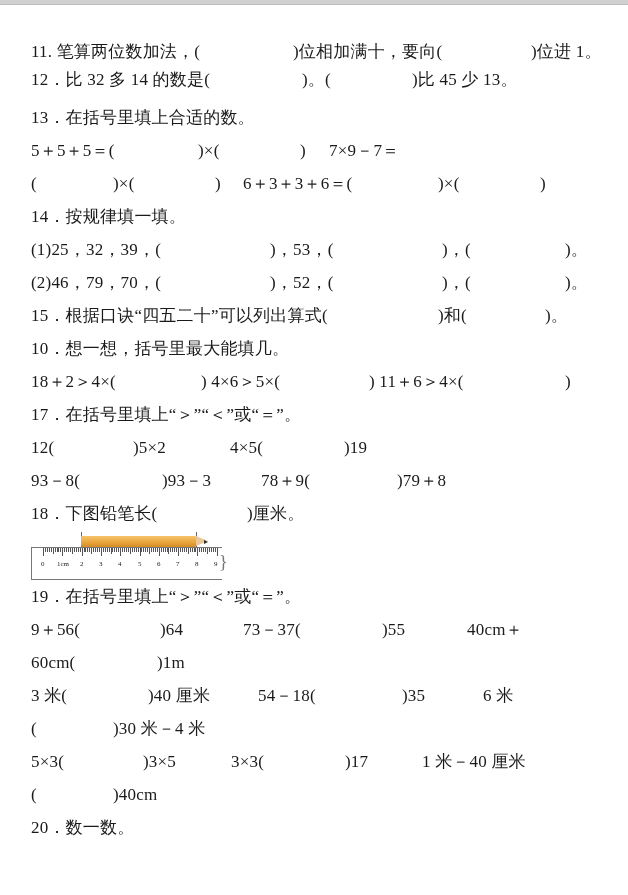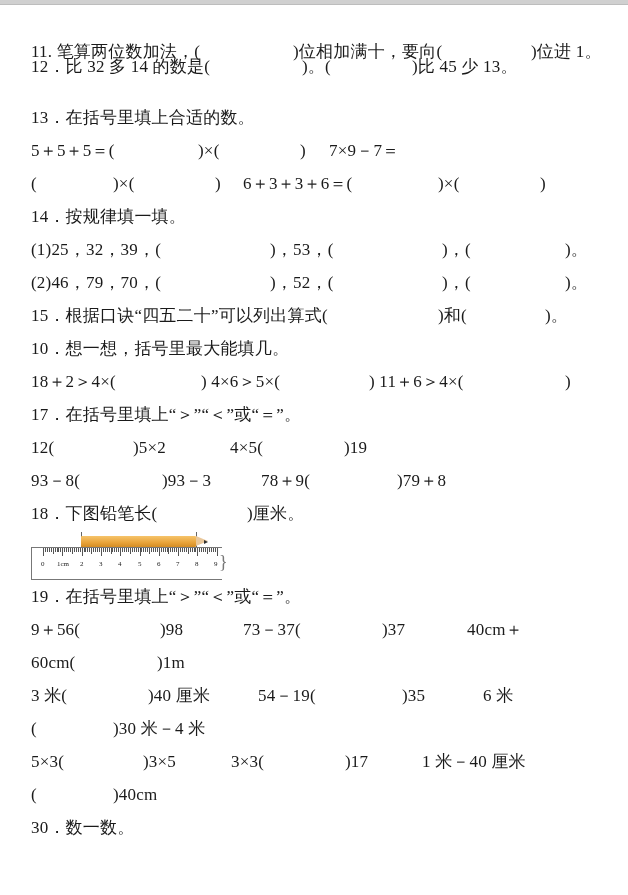--- a/index.html
+++ b/index.html
@@ -27,21 +27,21 @@
 <body>
 
 <div class="topbar"></div>
 
 <div class="line" style="top:41px">
   <span class="seg" style="left:0">11. 笔算两位数加法，(</span>
   <span class="seg" style="left:262px">)位相加满十，要向(</span>
   <span class="seg" style="left:500px">)位进 1。</span>
 </div>
 
-<div class="line" style="top:56px">
+<div class="line" style="top:69px">
   <span class="seg" style="left:0">12．比 32 多 14 的数是(</span>
   <span class="seg" style="left:271px">)。(</span>
   <span class="seg" style="left:381px">)比 45 少 13。</span>
 </div>
 
 <div class="line" style="top:107px">
   <span class="seg" style="left:0">13．在括号里填上合适的数。</span>
 </div>
 <div class="line" style="top:140px">
   <span class="seg" style="left:0">5＋5＋5＝(</span>
@@ -223,47 +223,47 @@
     <span class="ruler-num" style="left:182px">9</span>
   </div>
   <div class="ruler-end">}</div>
 </div>
 
 <div class="line" style="top:586px">
   <span class="seg" style="left:0">19．在括号里填上“＞”“＜”或“＝”。</span>
 </div>
 <div class="line" style="top:619px">
   <span class="seg" style="left:0">9＋56(</span>
-  <span class="seg" style="left:129px">)98</span>
+  <span class="seg" style="left:129px">)64</span>
   <span class="seg" style="left:212px">73－37(</span>
-  <span class="seg" style="left:351px">)37</span>
+  <span class="seg" style="left:351px">)55</span>
   <span class="seg" style="left:436px">40cm＋</span>
 </div>
 <div class="line" style="top:652px">
   <span class="seg" style="left:0">60cm(</span>
   <span class="seg" style="left:126px">)1m</span>
 </div>
 <div class="line" style="top:685px">
   <span class="seg" style="left:0">3 米(</span>
   <span class="seg" style="left:117px">)40 厘米</span>
-  <span class="seg" style="left:227px">54－19(</span>
+  <span class="seg" style="left:227px">54－18(</span>
   <span class="seg" style="left:371px">)35</span>
   <span class="seg" style="left:452px">6 米</span>
 </div>
 <div class="line" style="top:718px">
   <span class="seg" style="left:0">(</span>
   <span class="seg" style="left:82px">)30 米－4 米</span>
 </div>
 <div class="line" style="top:751px">
   <span class="seg" style="left:0">5×3(</span>
   <span class="seg" style="left:112px">)3×5</span>
   <span class="seg" style="left:200px">3×3(</span>
   <span class="seg" style="left:314px">)17</span>
   <span class="seg" style="left:391px">1 米－40 厘米</span>
 </div>
 <div class="line" style="top:784px">
   <span class="seg" style="left:0">(</span>
   <span class="seg" style="left:82px">)40cm</span>
 </div>
 
 <div class="line" style="top:817px">
-  <span class="seg" style="left:0">30．数一数。</span>
+  <span class="seg" style="left:0">20．数一数。</span>
 </div>
 
 </body></html>

